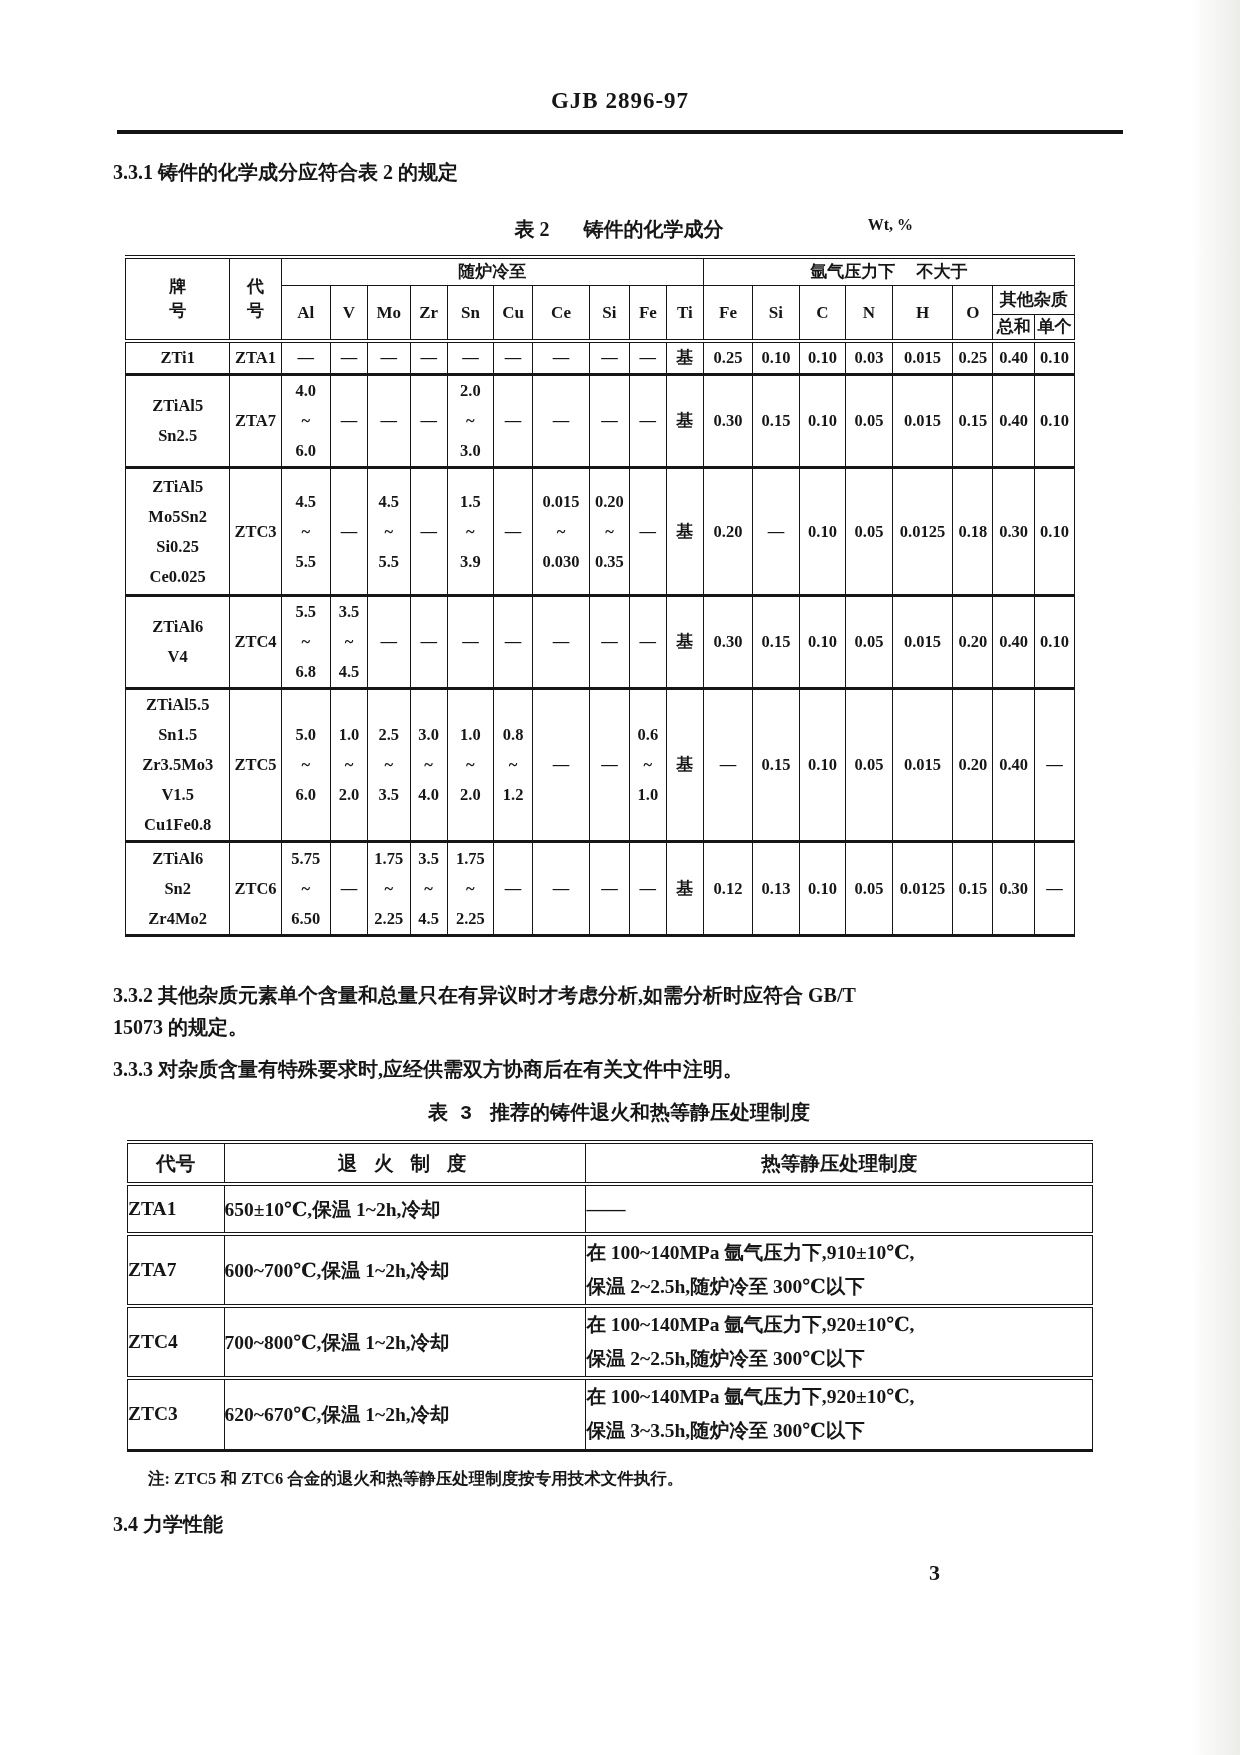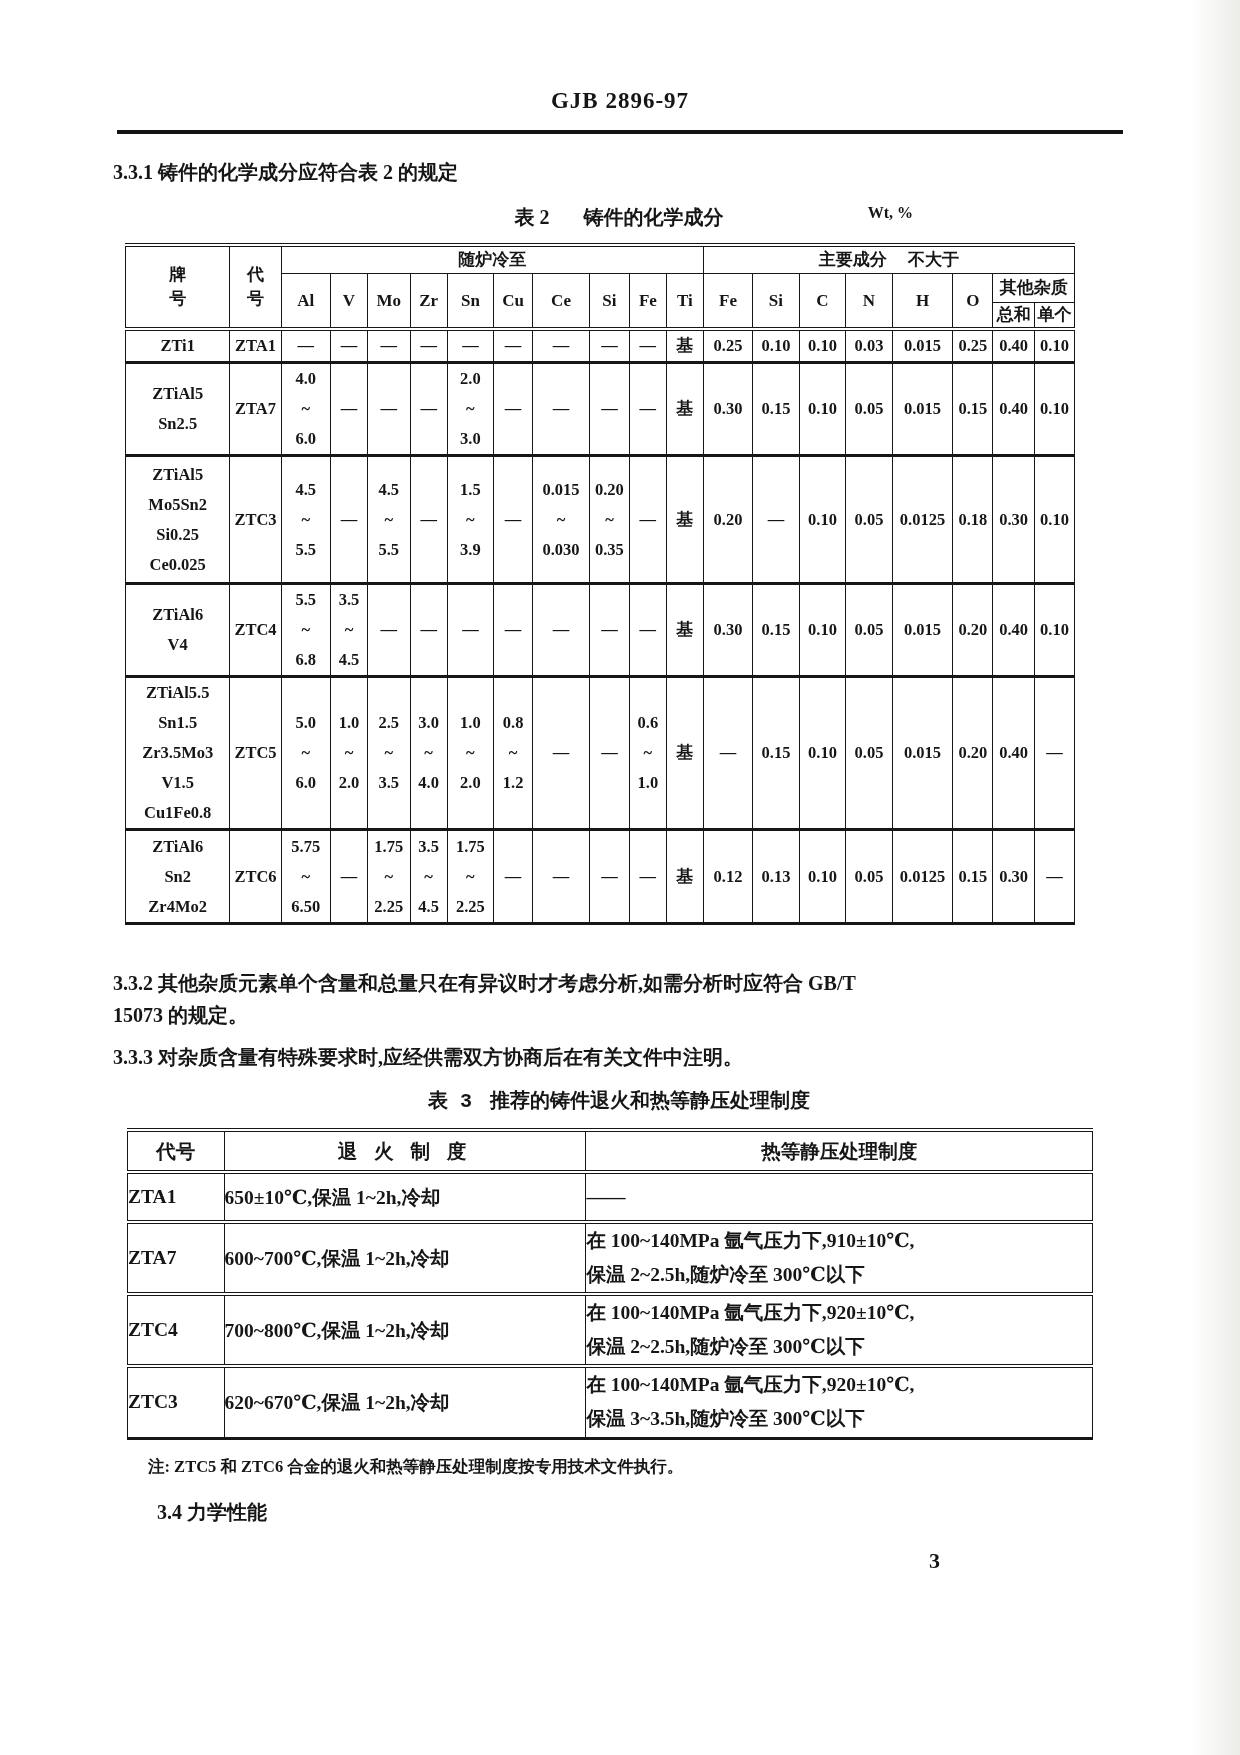--- a/index.html
+++ b/index.html
@@ -14,21 +14,21 @@
   .doc-title{
     text-align:center;font-size:23px;letter-spacing:1px;
     padding-top:88px;
   }
   .title-rule{
     height:4px;background:#141414;width:1006px;margin:16px 0 0 117px;
   }
   .content{width:1012px;margin-left:113px;}
   .para{font-size:20px;line-height:1.6;margin:0;}
   .s331{margin-top:22px;}
-  .t2-caption{position:relative;margin-top:16px;font-size:20px;text-align:center;}
+  .t2-caption{position:relative;margin-top:28px;font-size:20px;text-align:center;}
   .t2-caption .unit{position:absolute;right:212px;top:0;font-size:16px;}
   .caption-gap{display:inline-block;width:34px;}
 
   
   table{border-collapse:collapse;table-layout:fixed;}
   th,td{padding:0;margin:0;}
   .t2{
     width:950px;margin:12px 0 0 12px;
     font-size:16.5px;
     border-left:1.5px solid #161616;border-right:1.5px solid #161616;
@@ -73,21 +73,21 @@
   .t3 thead tr{height:42px;}
   .t3 thead{border-bottom:4px double #161616;}
   .t3 tbody tr{border-top:4px double #161616;}
   .t3 tbody tr:first-child{border-top:none;}
   .t3 tbody tr:nth-child(1){height:50px;}
   .t3 tbody tr:nth-child(2),.t3 tbody tr:nth-child(3),.t3 tbody tr:nth-child(4){height:72px;}
   .t3 td.hip{line-height:34px;}
   .t3 th.anneal-h{letter-spacing:6px;}
 
   .note{margin:16px 0 0 35px;font-size:16.5px;}
-  .s34{margin-top:18px;margin-left:44px;}
+  .s34{margin-top:18px;}
   .s341{margin-top:14px;}
   .page-num{margin-top:20px;text-align:right;padding-right:185px;font-size:22px;}
 </style>
 </head>
 <body>
 
 <div class="doc-title">GJB 2896-97</div>
 <div class="title-rule"></div>
 
 <div class="content">
@@ -122,21 +122,21 @@
         <col style="width:4.4%">
         <col style="width:4.2%">
       </colgroup>
     <thead>
         <tr>
     <th rowspan="3" class="pre">牌
 号</th>
     <th rowspan="3" class="pre">代
 号</th>
     <th colspan="10" class="span-h">随炉冷至</th>
-    <th colspan="8" class="span-h">主要成分　 不大于</th>
+    <th colspan="8" class="span-h">氩气压力下　 不大于</th>
   </tr>
         <tr>
           <th rowspan="2">Al</th>
           <th rowspan="2">V</th>
           <th rowspan="2">Mo</th>
           <th rowspan="2">Zr</th>
           <th rowspan="2">Sn</th>
           <th rowspan="2">Cu</th>
           <th rowspan="2">Ce</th>
           <th rowspan="2">Si</th>

